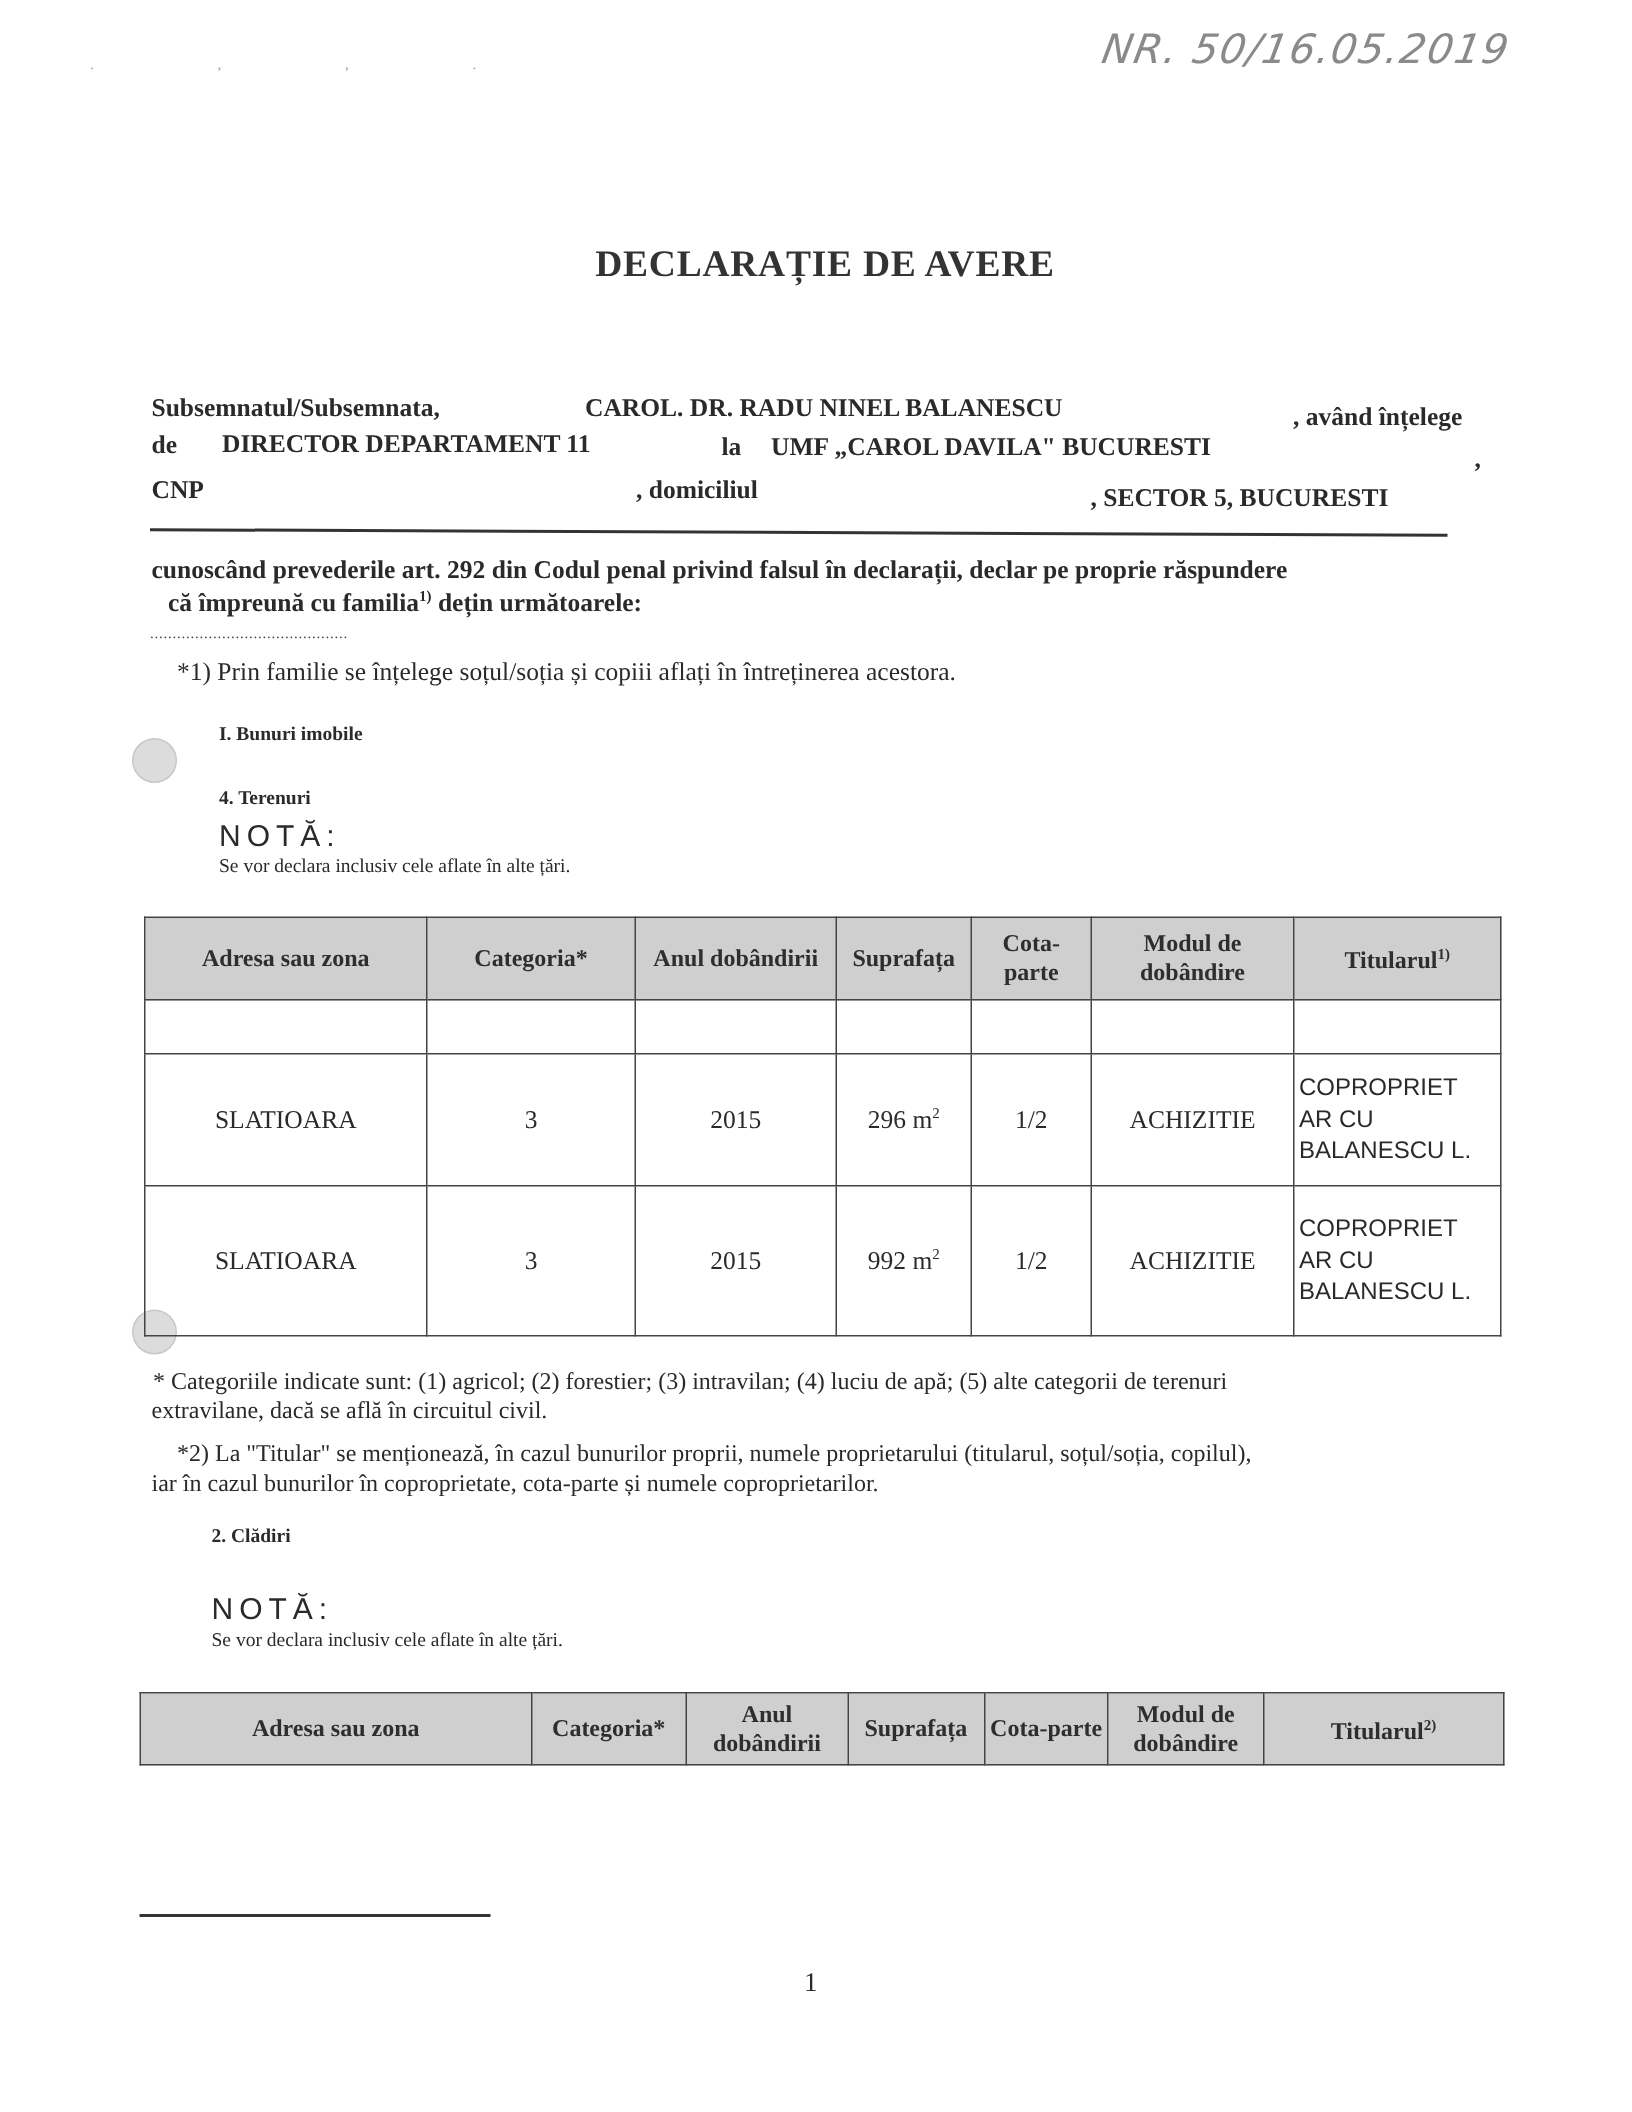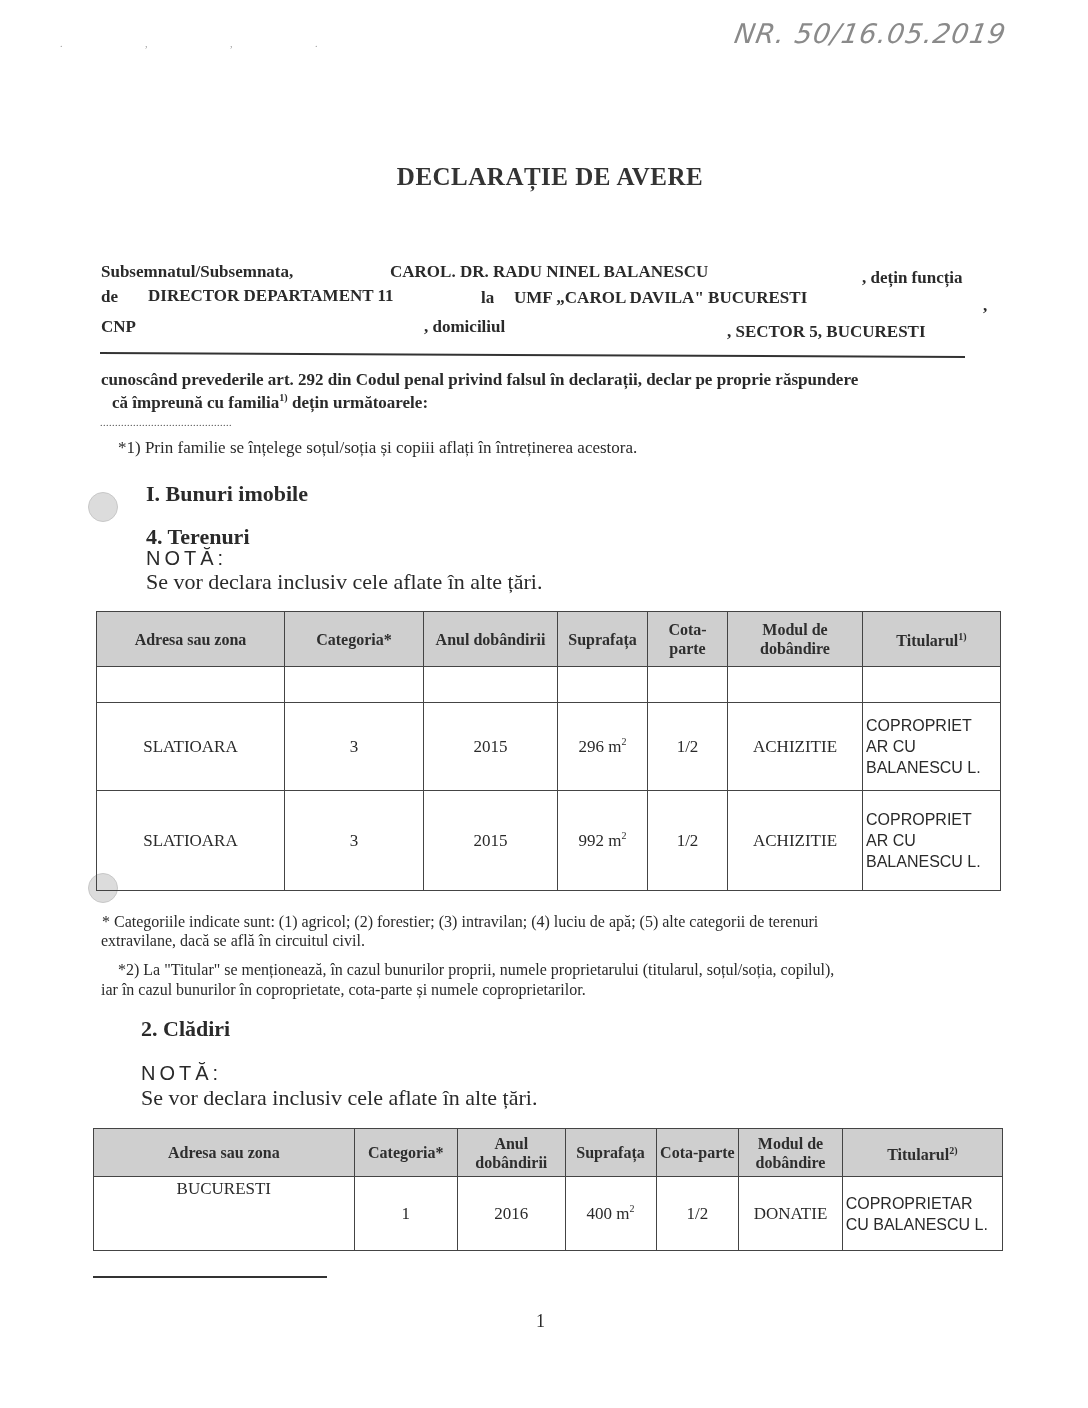--- a/index.html
+++ b/index.html
@@ -19,21 +19,21 @@
     font-size: 25px; font-weight: bold; color: #333; letter-spacing: 0.5px;
   }
   .line { font-size: 17px; font-weight: bold; white-space: nowrap; }
   .normal { font-weight: normal; }
   .hr-thick { height: 2px; background: #333; }
   .dots { left: 100px; top: 417px; font-size: 10px; color: #444; letter-spacing: 0.5px; }
   .punch {
     width: 28px; height: 28px; border-radius: 50%;
     background: #dcdcdc; border: 1px solid #c8c8c8;
   }
-  .sec { font-size: 22px; }
+  .sec { font-size: 13px; }
   .nota { font-size: 20px; letter-spacing: 4px; font-family: "Liberation Sans", sans-serif; }
   table.grid {
     position: absolute; border-collapse: collapse; table-layout: fixed;
     font-size: 17px;
   }
   table.grid td, table.grid th {
     border: 1.5px solid #444; text-align: center; vertical-align: middle; padding: 2px 3px;
   }
   table.grid th {
     background: #cfcfcf; font-weight: bold; font-size: 16px; line-height: 19px; color: #2e2e2e;
@@ -46,21 +46,21 @@
 </head>
 <body>
 
 <div class="abs handnote">NR. 50/16.05.2019</div>
 <div class="abs specks">. , , .</div>
 
 <div class="abs title">DECLARAȚIE DE AVERE</div>
 
 <div class="abs line" style="left:101px; top:262px;">Subsemnatul/Subsemnata,</div>
 <div class="abs line" style="left:390px; top:262px;">CAROL. DR. RADU NINEL BALANESCU</div>
-<div class="abs line" style="left:862px; top:268px;">, dețin funcția</div>
+<div class="abs line" style="left:862px; top:268px;">, având înțelege</div>
 
 <div class="abs line" style="left:101px; top:287px;">de</div>
 <div class="abs line" style="left:148px; top:286px;">DIRECTOR DEPARTAMENT 11</div>
 <div class="abs line" style="left:481px; top:288px;">la</div>
 <div class="abs line" style="left:514px; top:288px;">UMF „CAROL DAVILA" BUCURESTI</div>
 <div class="abs line" style="left:983px; top:296px;">,</div>
 
 <div class="abs line" style="left:101px; top:317px;">CNP</div>
 <div class="abs line" style="left:396px; top:317px;margin-left:28px;">, domiciliul</div>
 <div class="abs line" style="left:727px; top:322px;">, SECTOR 5, BUCURESTI</div>
@@ -152,26 +152,17 @@
   <tbody>
       <tr style="height:48px;">
     <th>Adresa sau zona</th>
     <th>Categoria*</th>
     <th>Anul dobândirii</th>
     <th>Suprafața</th>
     <th>Cota-parte</th>
     <th>Modul de dobândire</th>
     <th><span>Titularul</span><sup>2)</sup></th>
   </tr>
-  <tr style="height:74px;">
-    <td style="vertical-align:top;">BUCURESTI</td>
-    <td>1</td>
-    <td>2016</td>
-    <td><span>400 m</span><sup>2</sup></td>
-    <td>1/2</td>
-    <td>DONATIE</td>
-    <td class="tit">COPROPRIETAR CU BALANESCU L.</td>
-  </tr>
 </tbody>
   </table>
 
 <div class="abs hr-thick" style="left:93px; top:1276px; width:234px; height:2px;"></div>
 <div class="abs pageno">1</div>
 
 </body></html>

